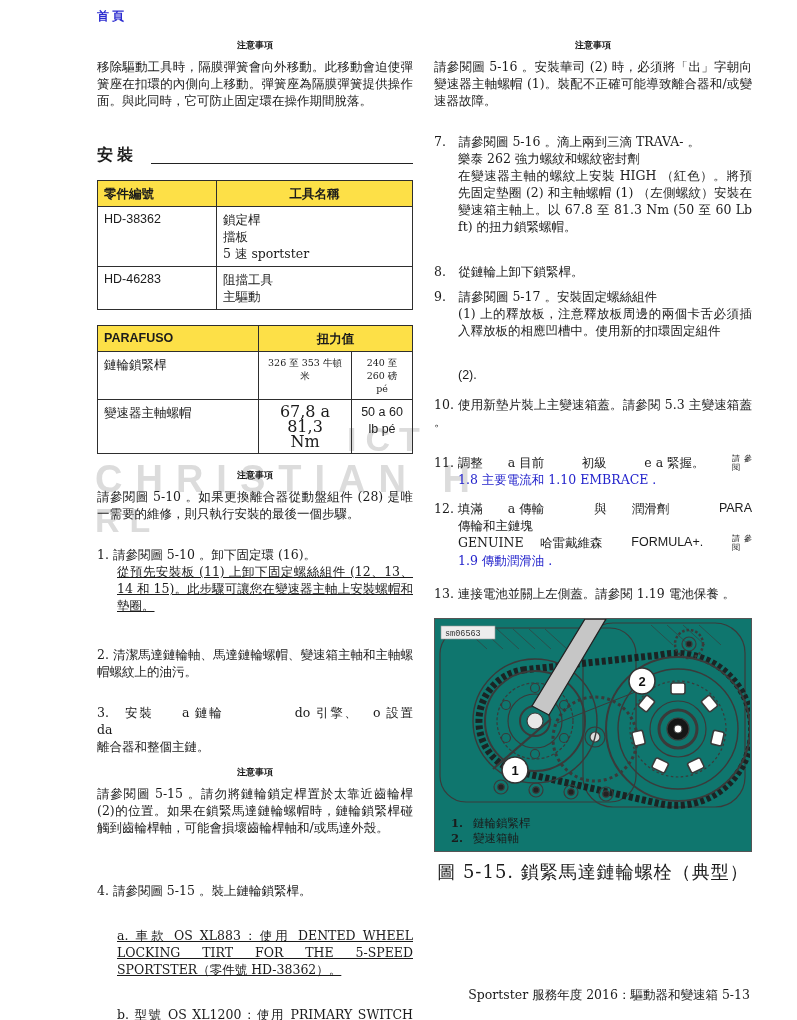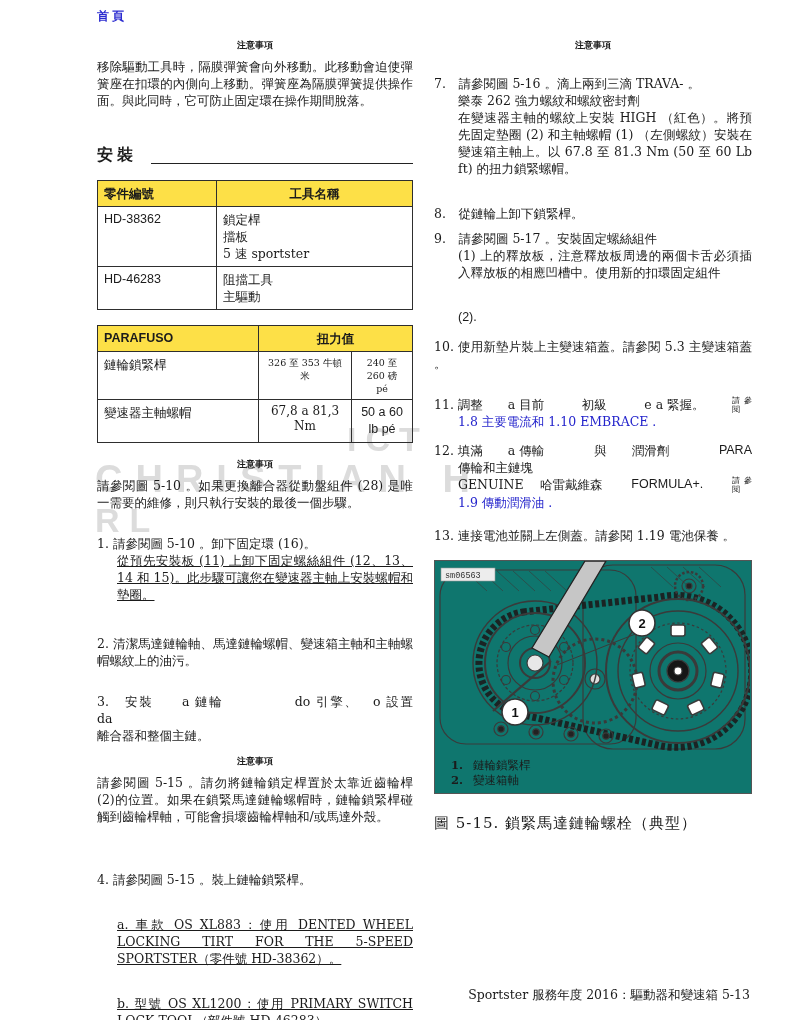--- a/index.html
+++ b/index.html
@@ -25,34 +25,34 @@
   .tbl th{background:#fde047;font-weight:bold;padding:4px 6px;text-align:left;}
   .tbl td{padding:4px 6px;vertical-align:top;}
   .tbl th.center,.tbl td.center{text-align:center;}
   .tools td.c1{width:106px;}
   .torque td.name{width:148px;}
   .torque td.metric{width:80px;}
   .sans{font-family:"Liberation Sans",sans-serif;}
   .preline{white-space:pre-line;}
   .prewrap{white-space:pre-wrap;}
   .cell-sm{font-size:9.5px;line-height:13px;}
-  .cell-md{font-size:12px;line-height:15px;}
+  .cell-md{font-size:16px;line-height:15px;}
   .item{margin:0;text-align:justify;}
   .sub{margin-left:20px;text-decoration:underline;}
   .sub-r{margin-left:24px;}
   .mt8{margin-top:8px;}   .mt12{margin-top:12px;} .mt16{margin-top:16px;} .mt24{margin-top:24px;} .mt28{margin-top:28px;}
   .mt32{margin-top:32px;} .mt46{margin-top:46px;}
   .bluelink{color:#2424cc;}
   .ref-small{float:right;display:inline-block;width:20px;font-size:8px;line-height:9px;font-weight:normal;}
   .row-split{display:flex;justify-content:space-between;align-items:flex-start;}
   .figure-box{margin-top:16px;border:1.3px solid #555;background:#0f766e;}
   .figure-box svg{display:block;}
   .legend{padding:1px 8px 5px 16px;font-size:11.5px;line-height:15px;}
   .legend .lg-num{font-weight:bold;display:inline-block;width:22px;}
-  .caption{margin-top:21px;font-size:15px;letter-spacing:1px;}
+  .caption{margin-top:11px;font-size:18px;letter-spacing:1px;text-align:center;}
   .footer{position:absolute;left:0;right:47px;top:986px;text-align:right;font-size:12.5px;z-index:1;}
 </style>
 </head>
 <body>
 
 <div class="page">
 
   <a class="home" href="#">首頁</a>
 
   <div class="watermark">
@@ -130,20 +130,21 @@
     <p class="para">請參閱圖 5-15 。請勿將鏈輪鎖定桿置於太靠近齒輪桿(2)的位置。如果在鎖緊馬達鏈輪螺帽時，鏈輪鎖緊桿碰觸到齒輪桿軸，可能會損壞齒輪桿軸和/或馬達外殼。</p>
 
     <p class="item mt46">4. 請參閱圖 5-15 。裝上鏈輪鎖緊桿。</p>
     <p class="item sub mt28">a. 車款 OS XL883：使用 DENTED WHEEL LOCKING TIRT FOR THE 5-SPEED SPORTSTER（零件號 HD-38362）。</p>
     <p class="item sub mt28">b. 型號 OS XL1200：使用 PRIMARY SWITCH LOCK TOOL（部件號 HD-46283）。</p>
 
   </div>
 
   <div class="col col-right">
     <div class="notice">注意事項</div>
+    <p class="para">請參閱圖 5-16 。安裝華司 (2) 時，必須將「出」字朝向變速器主軸螺帽 (1)。裝配不正確可能導致離合器和/或變速器故障。</p>
 
     <p class="item mt24">7.　請參閱圖 5-16 。滴上兩到三滴 TRAVA- 。</p>
     <p class="item sub-r">樂泰 262 強力螺紋和螺紋密封劑</p>
     <p class="item sub-r">在變速器主軸的螺紋上安裝 HIGH （紅色）。將預先固定墊圈 (2) 和主軸螺帽 (1) （左側螺紋）安裝在變速箱主軸上。以 67.8 至 81.3 Nm (50 至 60 Lb ft) 的扭力鎖緊螺帽。</p>
 
     <p class="item mt28">8.　從鏈輪上卸下鎖緊桿。</p>
     <p class="item mt8">9.　請參閱圖 5-17 。安裝固定螺絲組件</p>
     <p class="item sub-r">(1) 上的釋放板，注意釋放板周邊的兩個卡舌必須插入釋放板的相應凹槽中。使用新的扣環固定組件</p>
     <p class="item sub-r mt28 sans">(2).</p>
 

